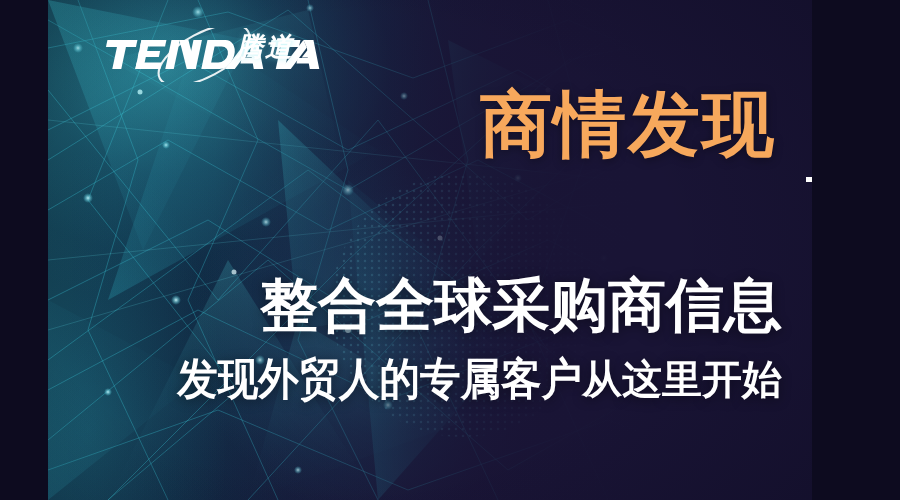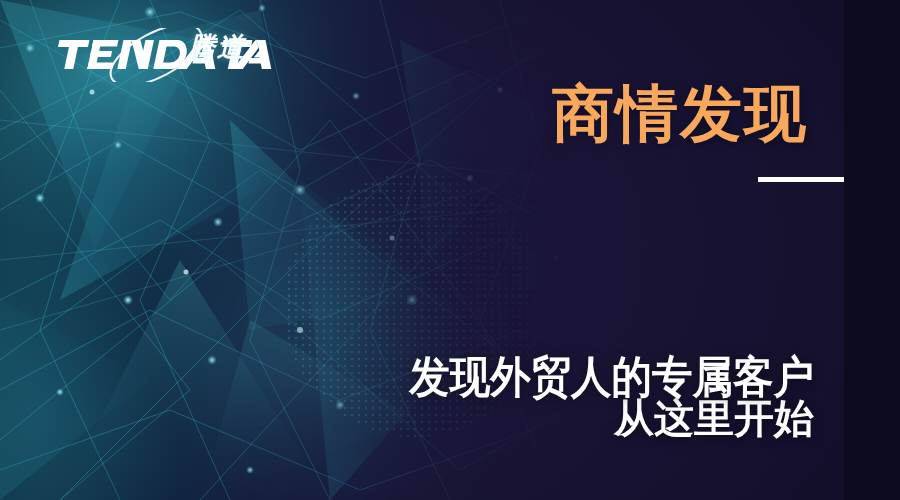--- a/index.html
+++ b/index.html
@@ -3,26 +3,27 @@
 <meta charset="utf-8">
 <title>Tendata Banner</title>
 <style>
   html, body {
     margin: 0;
     padding: 0;
     background: #0d0b1f;
   }
   #banner {
     position: relative;
-    width: 844px;
+    width: 764px;
     height: 500px;
     overflow: hidden;
     font-family: "Liberation Sans", "DejaVu Sans", sans-serif;
     background: #404040;
     user-select: none;
+    margin-left: 48px;
   }
 
   
   .bg-layer {
     position: absolute;
     inset: 0;
     pointer-events: none;
   }
   
   .bg-base {
@@ -94,27 +95,27 @@
     text-shadow: 0 0 6px rgba(120,230,240,0.45);
   }
 
   
   .copy { position: absolute; inset: 0; }
 
   .headline-accent {
     position: absolute;
     right: 36px;
     top: 88px;
-    font-size: 62px;
+    font-size: 72px;
     font-weight: 900;
     color: #f7a85c;
     letter-spacing: 2px;
     line-height: 1;
     white-space: nowrap;
-    font-family: Liberation Mono, monospace;
+    font-family: Liberation Sans, sans-serif;
     text-shadow: 0 2px 10px rgba(0,0,0,0.35);
   }
   .accent-rule {
     position: absolute;
     left: 758px;
     top: 177px;
     width: 96px;
     height: 5px;
     background: #ffffff;
   }
@@ -144,25 +145,24 @@
     white-space: nowrap;
     font-family: "DejaVu Sans", "Liberation Sans", sans-serif;
     text-shadow: 0 2px 12px rgba(0,0,0,0.45);
   }
 
   .headline-sub {
     position: absolute;
     right: 30px;
     top: 358px;
     display: flex;
-    align-items: flex-end;
+    align-items: center;
     white-space: nowrap;
-    font-family: Liberation Mono, monospace;
+    font-family: Liberation Serif, serif;
     text-shadow: 0 2px 12px rgba(0,0,0,0.45);
-    flex-direction: column;
   }
   .headline-sub .part-a {
     font-size: 44px;
     font-weight: 900;
     color: #ffffff;
     line-height: 1;
     letter-spacing: 0px;
     transform: scaleX(0.92);
     transform-origin: right bottom;
   }
@@ -331,20 +331,21 @@
   </div>
   <div class="logo-cn">腾道</div>
 
   <div class="copy">
 
     <div class="headline-accent">商情发现</div>
 
     <div class="accent-rule"></div>
 
 
+    <div class="headline-main">整合全球采购商信息</div>
 
     <div class="headline-sub">
       <span class="part-a">发现外贸人的专属客户</span>
       <span class="part-b">从这里开始</span>
     </div>
 
   </div>
 </div>
 
 </body></html>

